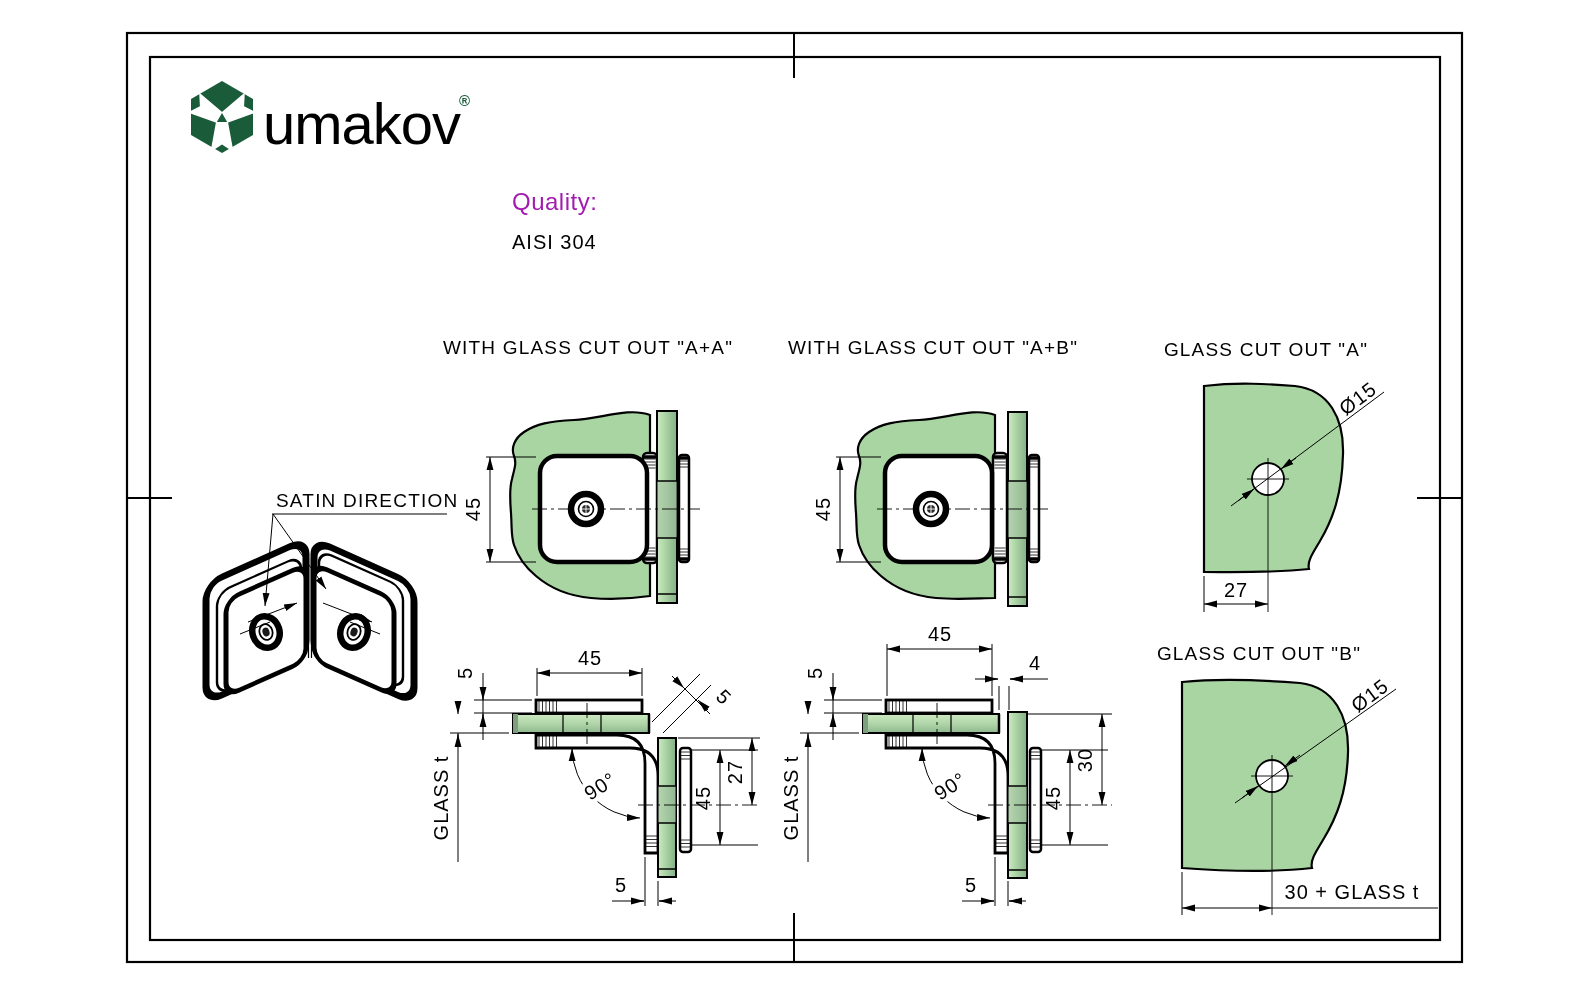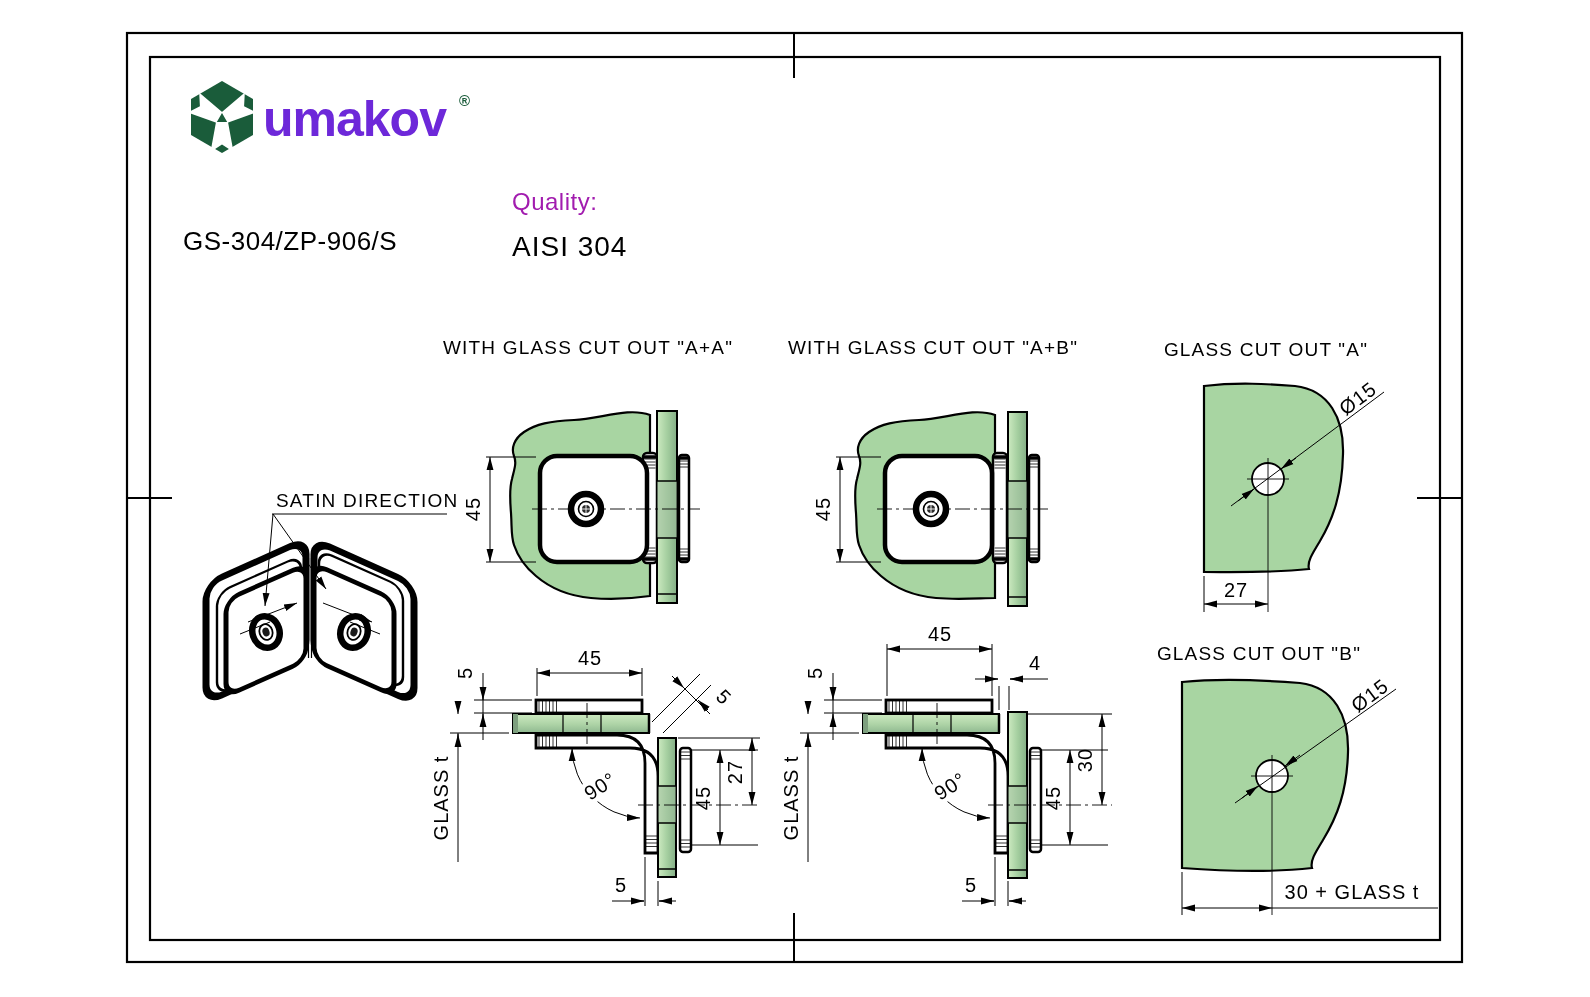--- a/index.html
+++ b/index.html
@@ -12,25 +12,25 @@
   .g  { fill:#a8d5a2; stroke:#000; stroke-width:2.2; }
   .d  { stroke:#000; stroke-width:1; fill:none; }
   .cl { stroke:#000; stroke-width:.9; fill:none; stroke-dasharray:15 4 3 4; }
   .k  { stroke:#000; stroke-width:.8; fill:none; }
   text { font-family:"Liberation Sans", sans-serif; fill:#000; }
   .dt { font-size:20px; letter-spacing:1px; }
   .vt { font-size:19px; letter-spacing:1.2px; }
   .halo { paint-order:stroke; stroke:#fff; stroke-width:9px; }
   
   .abs { position:absolute; white-space:nowrap; }
-  .brand { font-size:50px; font-weight:bold; letter-spacing:-1px; color:#6d28d9; }
+  .brand { font-size:58px; font-weight:normal; letter-spacing:-1px; color:#000000; }
   .reg { font-size:15px; font-weight:bold; color:#1a5c3a; }
   .code { font-size:26px; color:#000; letter-spacing:.5px; }
   .qlabel { font-size:24px; color:#a21caf; letter-spacing:.5px; }
-  .qvalue { font-size:28px; color:#000; letter-spacing:1px; }
+  .qvalue { font-size:20px; color:#000; letter-spacing:1px; }
 </style>
 </head>
 <body>
 
 <div id="sheet">
 
   <svg class="draw" width="1590" height="997" viewBox="0 0 1590 997">
     <defs>
       <marker id="arr" viewBox="0 0 12 8" refX="12" refY="4" markerWidth="13" markerHeight="9" orient="auto-start-reverse" markerUnits="userSpaceOnUse">
         <path d="M0,0.8 L12,4 L0,7.2 Z" fill="#000"></path>
@@ -336,17 +336,16 @@
   <svg class="abs" style="left:185px; top:79px;" width="76" height="80" viewBox="0 0 76 80">
     <polygon points="37,2 68,20 68,56 37,74 6,56 6,20" fill="#1a5c3a"></polygon>
     <g transform="translate(37,40)" fill="#ffffff">
       <path d="M-6,3 L6,3 L11.5,33 L0,25.5 L-11.5,33 Z"></path>
       <path d="M-6,3 L6,3 L11.5,33 L0,25.5 L-11.5,33 Z" transform="rotate(120)"></path>
       <path d="M-6,3 L6,3 L11.5,33 L0,25.5 L-11.5,33 Z" transform="rotate(240)"></path>
     </g>
   </svg>
   <div class="abs brand" style="left:263px; top:90px;">umakov</div>
   <div class="abs reg" style="left:459px; top:92px;">®</div>
-  <div class="abs code" style="left:183px; top:226px;">GS-304/ZP-906/S</div>
   <div class="abs qlabel" style="left:512px; top:188px;">Quality:</div>
   <div class="abs qvalue" style="left:512px; top:231px;">AISI 304</div>
 
 </div>
 
 </body></html>

